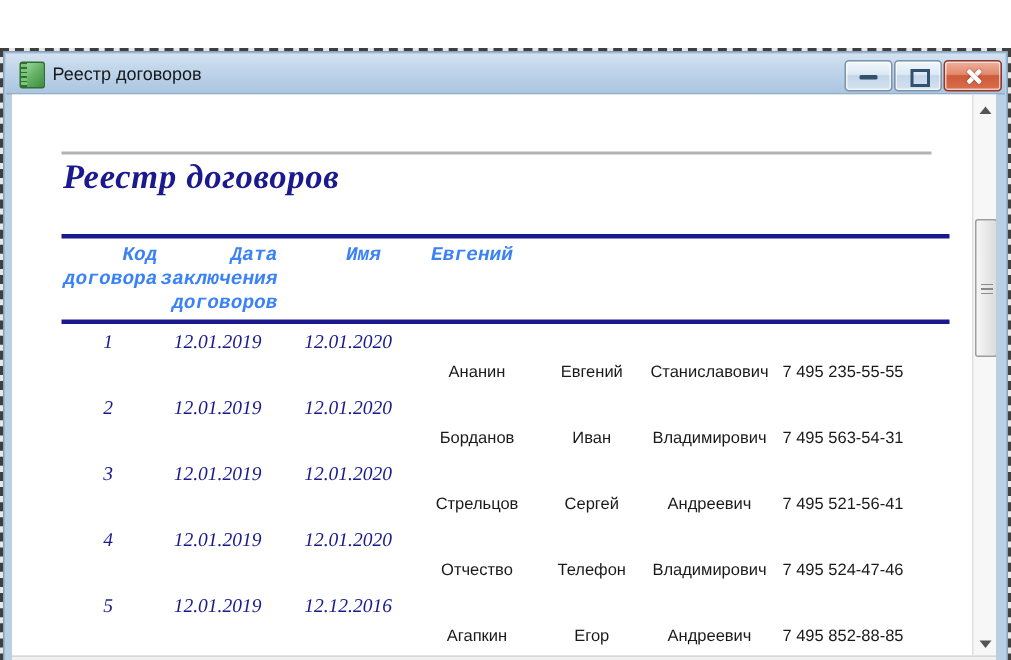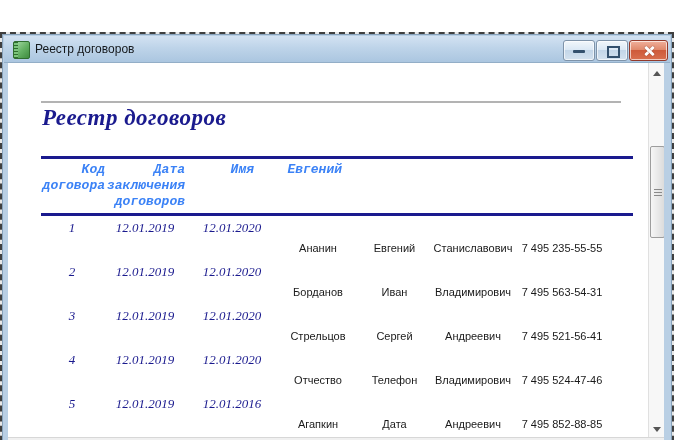--- a/index.html
+++ b/index.html
@@ -180,25 +180,25 @@
               <div class="c5">Телефон</div>
               <div class="c6">Владимирович</div>
               <div class="c7">7 495 524-47-46</div>
             </div>
           </div>
 
           <div class="record">
             <div class="r-line1">
               <div class="c1">5</div>
               <div class="c2">12.01.2019</div>
-              <div class="c3">12.01.2016</div>
+              <div class="c3">12.12.2016</div>
             </div>
             <div class="r-line2">
               <div class="c4">Агапкин</div>
-              <div class="c5">Дата</div>
+              <div class="c5">Егор</div>
               <div class="c6">Андреевич</div>
               <div class="c7">7 495 852-88-85</div>
             </div>
           </div>
 
         </div>
       </div>
 
       <div class="vscroll">
         <div class="arr arr-up"></div>

